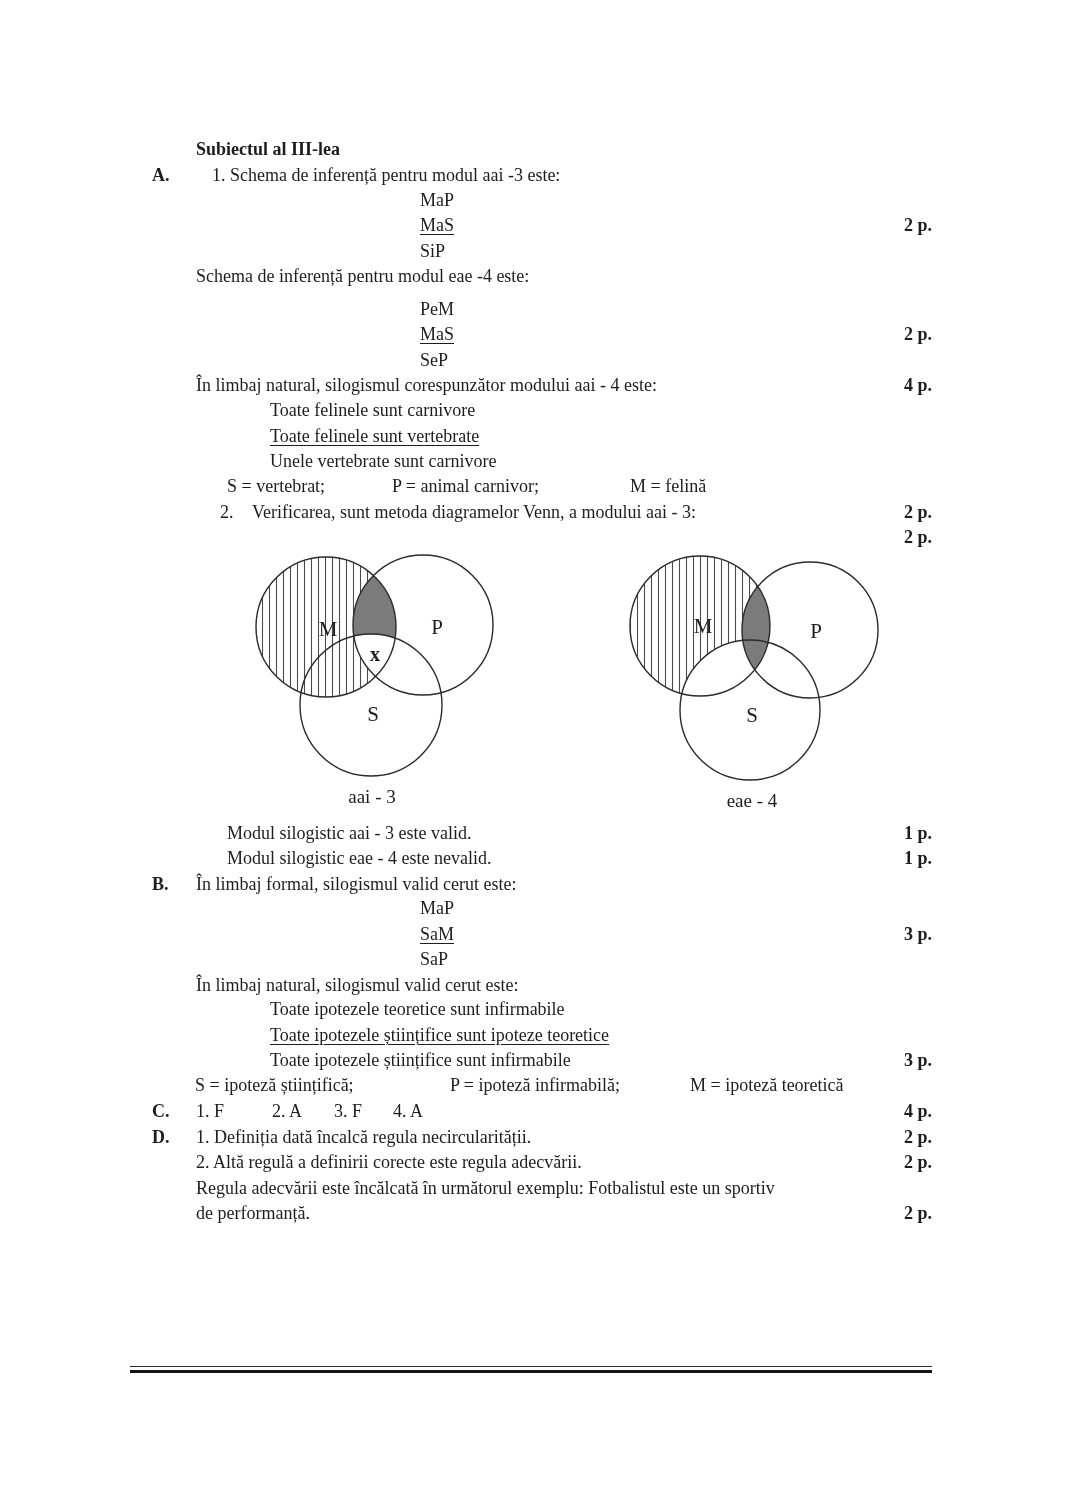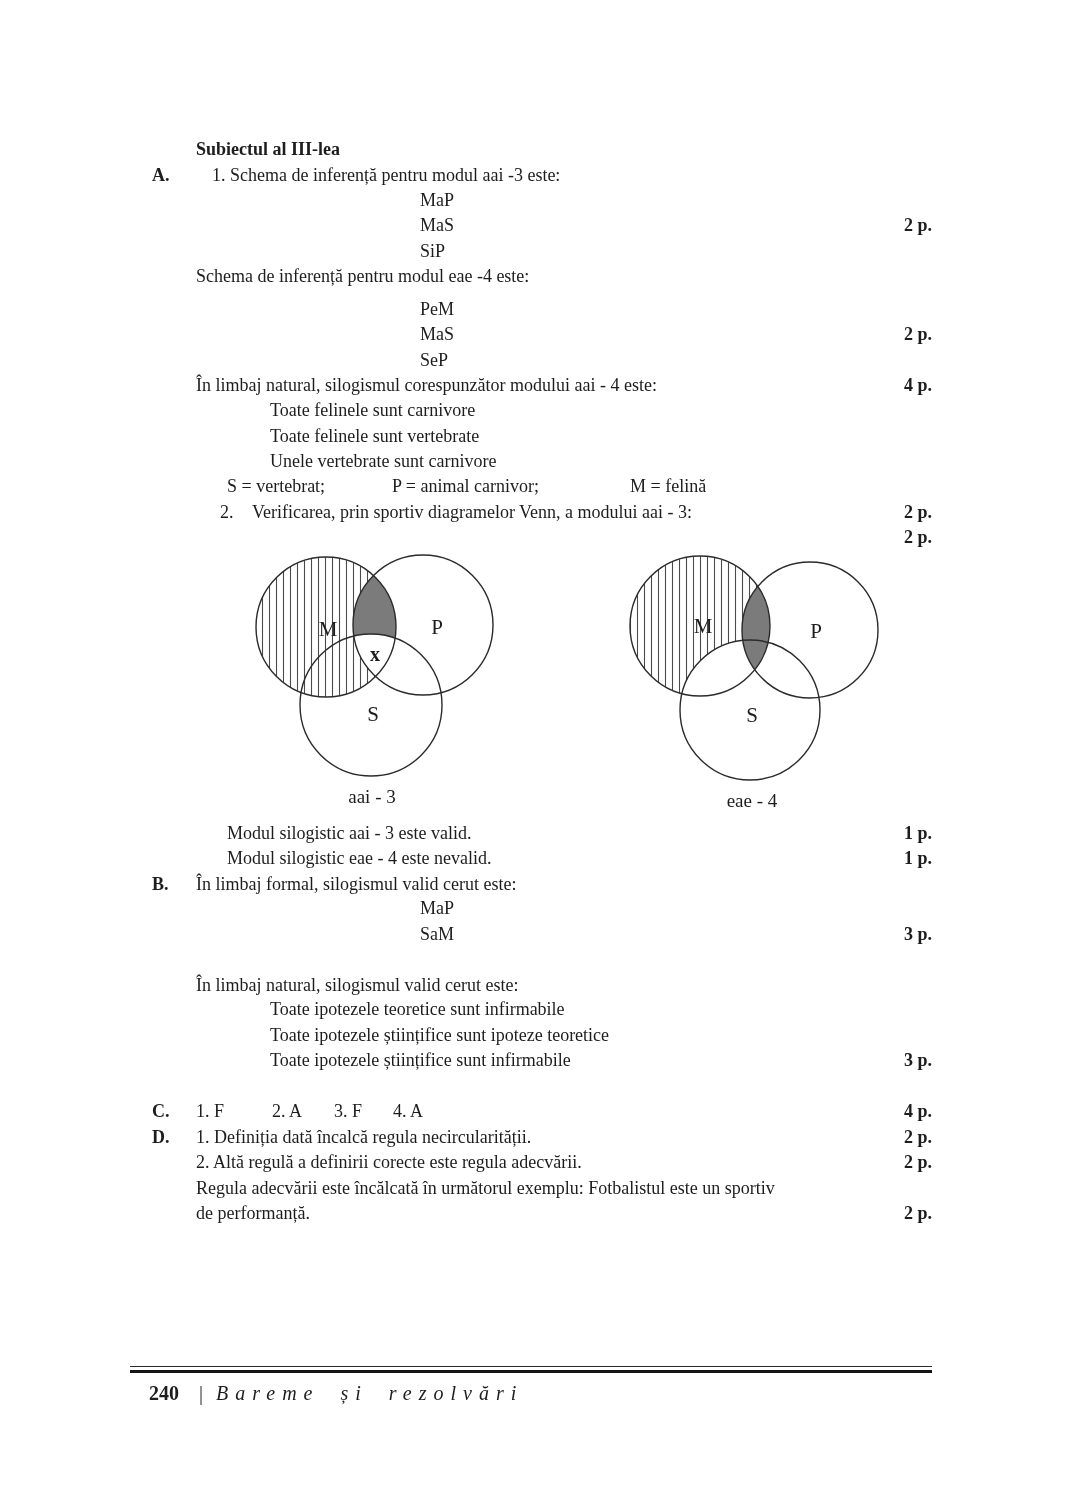--- a/index.html
+++ b/index.html
@@ -8,21 +8,21 @@
     width:1080px;height:1501px;
     background:#ffffff;
     color:#1d1d1d;
     font-family:"Liberation Serif","DejaVu Serif",serif;
     overflow:hidden;
     margin:0 auto;
   }
   .ln{position:absolute;left:0;width:1080px;height:26px;font-size:18px;line-height:24px;}
   .ln span{position:absolute;white-space:nowrap;}
   .b{font-weight:bold;}
-  .u{text-underline-offset:3px;text-decoration-thickness:1.4px;}
+  .u{text-decoration:underline;text-underline-offset:3px;text-decoration-thickness:1.4px;}
   .pts{right:148px;font-weight:bold;}
   .letter{left:152px;font-weight:bold;}
   .caption{position:absolute;font-size:19px;text-align:center;}
   .venn{position:absolute;}
   .venn text{font-family:"Liberation Serif","DejaVu Serif",serif;font-size:21px;fill:#1d1d1d;text-anchor:middle;}
   .venn text.xmark{font-size:20px;font-weight:bold;}
   .footer-rule{
     position:absolute;left:130px;top:1366px;width:802px;height:3px;
     border-top:1.5px solid #2a2a2a;border-bottom:3px solid #151515;
   }
@@ -86,21 +86,21 @@
     <span style="left:270px">Unele vertebrate sunt carnivore</span>
   </div>
   <div class="ln" style="top:474px">
     <span style="left:227px">S = vertebrat;</span>
     <span style="left:392px">P = animal carnivor;</span>
     <span style="left:630px">M = felină</span>
   </div>
 
   <div class="ln" style="top:500px">
     <span style="left:220px">2.</span>
-    <span style="left:252px">Verificarea, prin sportiv diagramelor Venn, a modului aai - 3:</span>
+    <span style="left:252px">Verificarea, sunt metoda diagramelor Venn, a modului aai - 3:</span>
     <span class="pts">2 p.</span>
   </div>
   <div class="ln" style="top:525px">
     <span class="pts">2 p.</span>
   </div>
 
   <svg class="venn" style="left:245px;top:550px" width="260" height="240" viewBox="0 0 260 240">
     <defs>
       <pattern id="hatch1" patternUnits="userSpaceOnUse" width="7" height="7">
         <line x1="3.5" y1="0" x2="3.5" y2="7" stroke="#4a4a4a" stroke-width="1.1"></line>
@@ -171,32 +171,40 @@
     <span class="letter">B.</span>
     <span style="left:196px">În limbaj formal, silogismul valid cerut este:</span>
   </div>
   <div class="ln" style="top:896px">
     <span style="left:420px">MaP</span>
   </div>
   <div class="ln" style="top:922px">
     <span class="u" style="left:420px">SaM</span>
     <span class="pts">3 p.</span>
   </div>
+  <div class="ln" style="top:947px">
+    <span style="left:420px">SaP</span>
+  </div>
   <div class="ln" style="top:973px">
     <span style="left:196px">În limbaj natural, silogismul valid cerut este:</span>
   </div>
   <div class="ln" style="top:1023px">
     <span class="u" style="left:270px">Toate ipotezele științifice sunt ipoteze teoretice</span>
   </div>
   <div class="ln" style="top:997px">
     <span style="left:270px">Toate ipotezele teoretice sunt infirmabile</span>
   </div>
   <div class="ln" style="top:1048px">
     <span style="left:270px">Toate ipotezele științifice sunt infirmabile</span>
     <span class="pts">3 p.</span>
+  </div>
+  <div class="ln" style="top:1073px">
+    <span style="left:195px">S = ipoteză științifică;</span>
+    <span style="left:450px">P = ipoteză infirmabilă;</span>
+    <span style="left:690px">M = ipoteză teoretică</span>
   </div>
 
   <div class="ln" style="top:1099px">
     <span class="letter">C.</span>
     <span style="left:196px">1. F</span>
     <span style="left:272px">2. A</span>
     <span style="left:334px">3. F</span>
     <span style="left:393px">4. A</span>
     <span class="pts">4 p.</span>
   </div>
@@ -212,19 +220,14 @@
   </div>
   <div class="ln" style="top:1176px">
     <span style="left:196px">Regula adecvării este încălcată în următorul exemplu: Fotbalistul este un sportiv</span>
   </div>
   <div class="ln" style="top:1201px">
     <span style="left:196px">de performanță.</span>
     <span class="pts">2 p.</span>
   </div>
 
   <div class="footer-rule"></div>
-  <div class="footer">
-    <span class="fpage">240</span>
-    <span class="fsep">|</span>
-    <span class="fital">Bareme și rezolvări</span>
-  </div>
 
 </div>
 
 </body></html>

